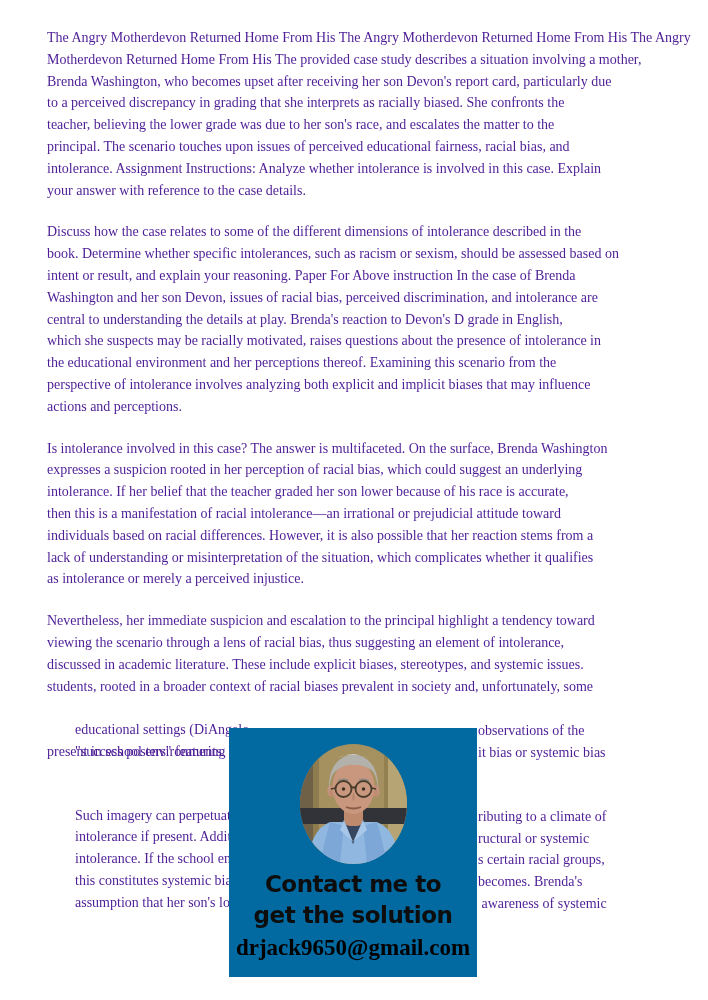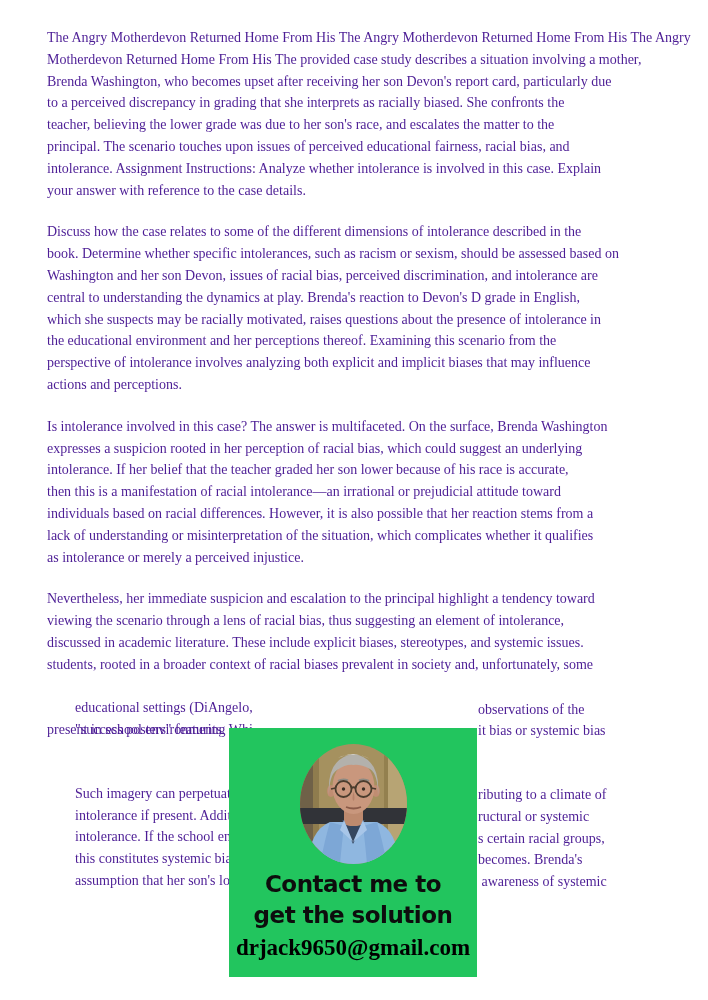--- a/index.html
+++ b/index.html
@@ -77,22 +77,23 @@
       <div class="line">to a perceived discrepancy in grading that she interprets as racially biased. She confronts the</div>
       <div class="line">teacher, believing the lower grade was due to her son's race, and escalates the matter to the</div>
       <div class="line">principal. The scenario touches upon issues of perceived educational fairness, racial bias, and</div>
       <div class="line">intolerance. Assignment Instructions: Analyze whether intolerance is involved in this case. Explain</div>
       <div class="line">your answer with reference to the case details.</div>
     </div>
 
     <div class="para">
       <div class="line">Discuss how the case relates to some of the different dimensions of intolerance described in the</div>
       <div class="line">book. Determine whether specific intolerances, such as racism or sexism, should be assessed based on</div>
+      <div class="line">intent or result, and explain your reasoning. Paper For Above instruction In the case of Brenda</div>
       <div class="line">Washington and her son Devon, issues of racial bias, perceived discrimination, and intolerance are</div>
-      <div class="line">central to understanding the dynamics at play. Brenda's reaction to Devon's D grade in English,</div>
+      <div class="line">central to understanding the details at play. Brenda's reaction to Devon's D grade in English,</div>
       <div class="line">which she suspects may be racially motivated, raises questions about the presence of intolerance in</div>
       <div class="line">the educational environment and her perceptions thereof. Examining this scenario from the</div>
       <div class="line">perspective of intolerance involves analyzing both explicit and implicit biases that may influence</div>
       <div class="line">actions and perceptions.</div>
     </div>
 
     <div class="para">
       <div class="line">Is intolerance involved in this case? The answer is multifaceted. On the surface, Brenda Washington</div>
       <div class="line">expresses a suspicion rooted in her perception of racial bias, which could suggest an underlying</div>
       <div class="line">intolerance. If her belief that the teacher graded her son lower because of his race is accurate,</div>
@@ -136,21 +137,21 @@
         <span class="rfrag">becomes. Brenda's</span>
       </div>
       <div class="line">
         <span>assumption that her son's lower</span>
         <span class="rfrag"> awareness of systemic</span>
       </div>
     </div>
 
   </div>
 
-  <div class="overlay" style="background-color: #22c55e;">
+  <div class="overlay" style="background-color: #0369a1;">
     <div class="photo">
       <svg width="107" height="120" viewBox="0 0 107 120" xmlns="http://www.w3.org/2000/svg">
         <defs>
           <clipPath id="ovalClip">
               <ellipse cx="53.5" cy="60" rx="53.5" ry="60"></ellipse>
             </clipPath>
         </defs>
         <g clip-path="url(#ovalClip)">
 
           <rect x="0" y="0" width="107" height="120" fill="#a5915f"></rect>

